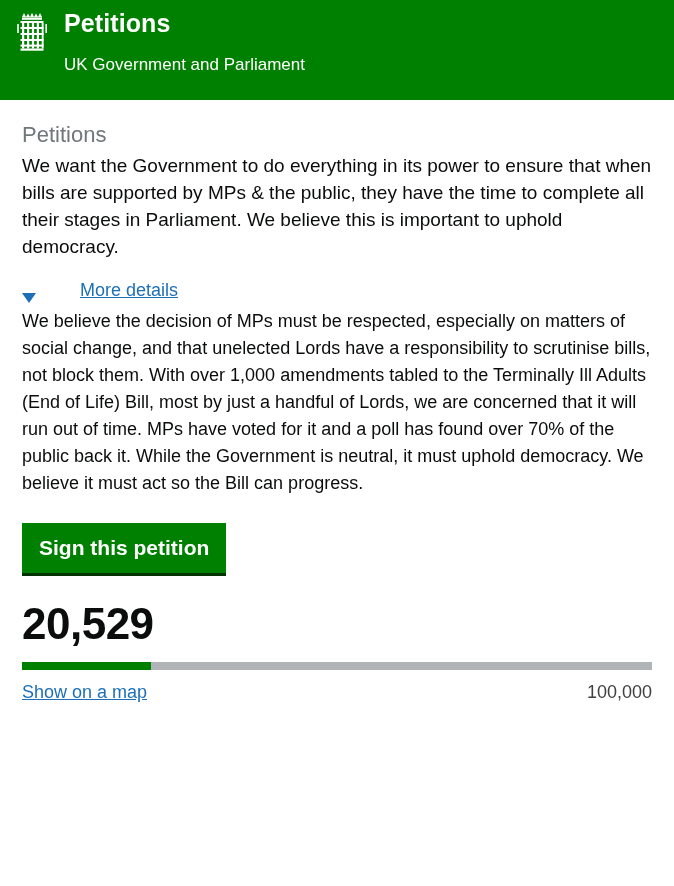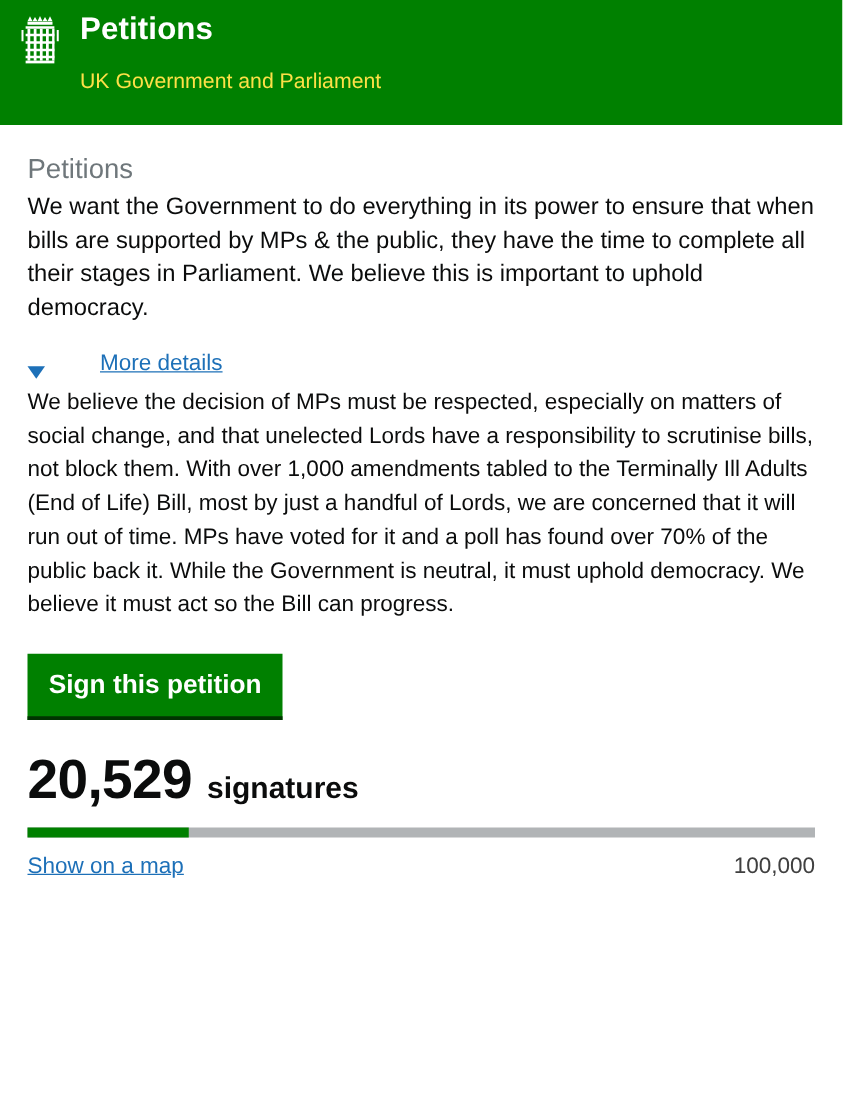--- a/index.html
+++ b/index.html
@@ -34,21 +34,21 @@
   .header-text { margin-left: 14px; }
   .site-title {
     color: #ffffff;
     font-size: 25px;
     font-weight: bold;
     line-height: 30px;
     margin: 0;
     letter-spacing: 0.1px;
   }
   .site-subtitle {
-    color: #fde047;
+    color: #ffffff;
     font-size: 17px;
     line-height: 22px;
     margin: 16px 0 0 0;
     font-weight: normal;
   }
 
   
   .main {
     padding: 22px 22px 0 22px;
   }
@@ -229,21 +229,20 @@
 
   <p class="details-body">We believe the decision of MPs must be respected, especially on matters of social change, and that unelected Lords have a responsibility to scrutinise bills, not block them. With over 1,000 amendments tabled to the Terminally Ill Adults (End of Life) Bill, most by just a handful of Lords, we are concerned that it will run out of time. MPs have voted for it and a poll has found over 70% of the public back it. While the Government is neutral, it must uphold democracy. We believe it must act so the Bill can progress.</p>
 
   <div class="sign-wrap">
     <button class="sign-button">Sign this petition</button>
   </div>
 
   <section class="sig-section">
     <div class="sig-line">
       <span class="sig-count">20,529</span>
-      <span class="sig-word">signatures</span>
     </div>
     <div class="progress-track">
       <div class="progress-fill" id="progress-fill" style="width: 20.5%;"></div>
     </div>
     <div class="sig-footer">
       <a class="map-link" href="#">Show on a map</a>
       <span class="threshold">100,000</span>
     </div>
   </section>
 

